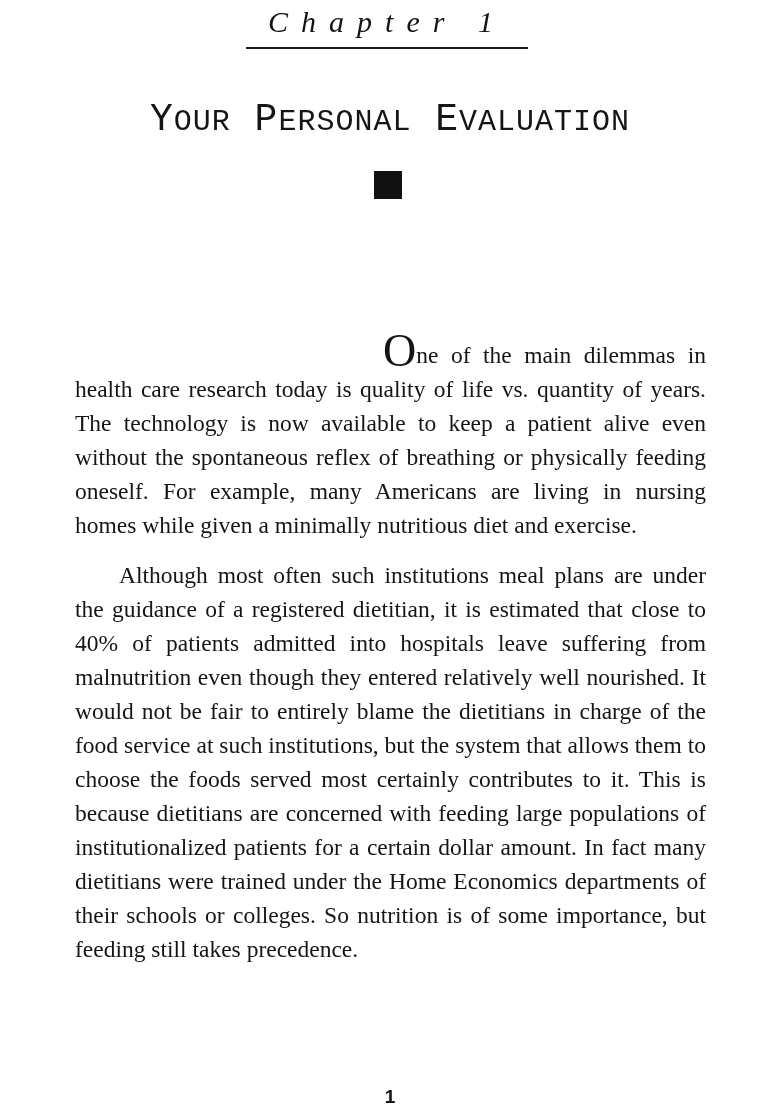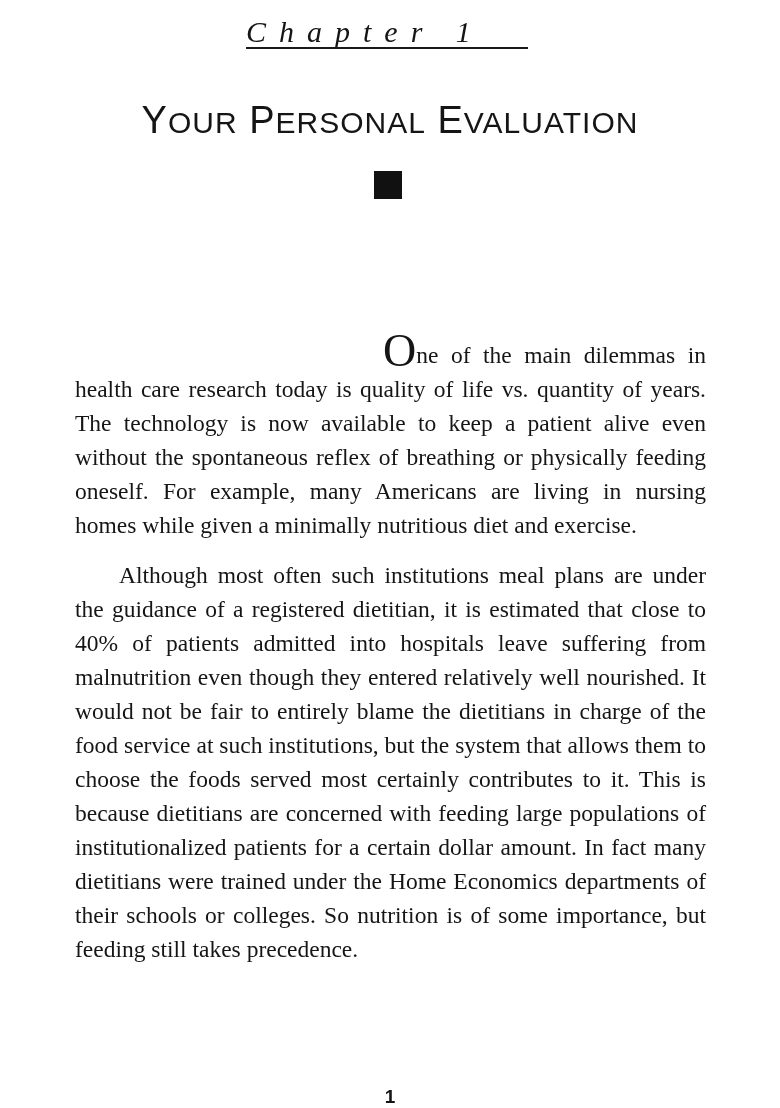--- a/index.html
+++ b/index.html
@@ -1,21 +1,21 @@
 <!DOCTYPE html>
 <html><head>
 <meta charset="utf-8">
 <style>
   html, body { margin: 0; padding: 0; background: #ffffff; }
   body { width: 780px; height: 1108px; position: relative; overflow: hidden; color: #151515; }
-  .chapter { position: absolute; left: 246px; top: 12px; width: 282px; 
+  .chapter { position: absolute; left: 246px; top: 2px; width: 282px; text-align: center;
     font-family: "Liberation Serif", serif; font-size: 30px; font-style: italic; letter-spacing: 13px; line-height: 40px; }
   .chapter-rule { position: absolute; left: 246px; top: 47px; width: 282px; height: 2px; background: #1a1a1a; }
   .title { position: absolute; left: 0; top: 96px; width: 780px; text-align: center;
-    font-family: Liberation Sans, sans-serif; font-size: 38px; font-weight: normal; letter-spacing: 1px; line-height: 48px; }
+    font-family: Liberation Mono, monospace; font-size: 38px; font-weight: normal; letter-spacing: 1px; line-height: 48px; }
   .title .sc { font-size: 30px; }
   .square { position: absolute; left: 374px; top: 171px; width: 28px; height: 28px; background: #111; }
   .body { position: absolute; left: 59px; top: 318px; width: 663px;
     font-family: "Liberation Serif", serif; font-size: 23.5px; line-height: 34px; text-align: justify; }
   .body p { margin: 16px; }
   .p1 { padding-left: 312px; }
   .dropcap { font-size: 46px; line-height: 34px; vertical-align: -3px; }
   .p2 { text-indent: 44px; }
   .page-number { position: absolute; left: 0; top: 1086px; width: 780px; text-align: center;
     font-family: "Liberation Sans", sans-serif; font-weight: bold; font-size: 19px; }

